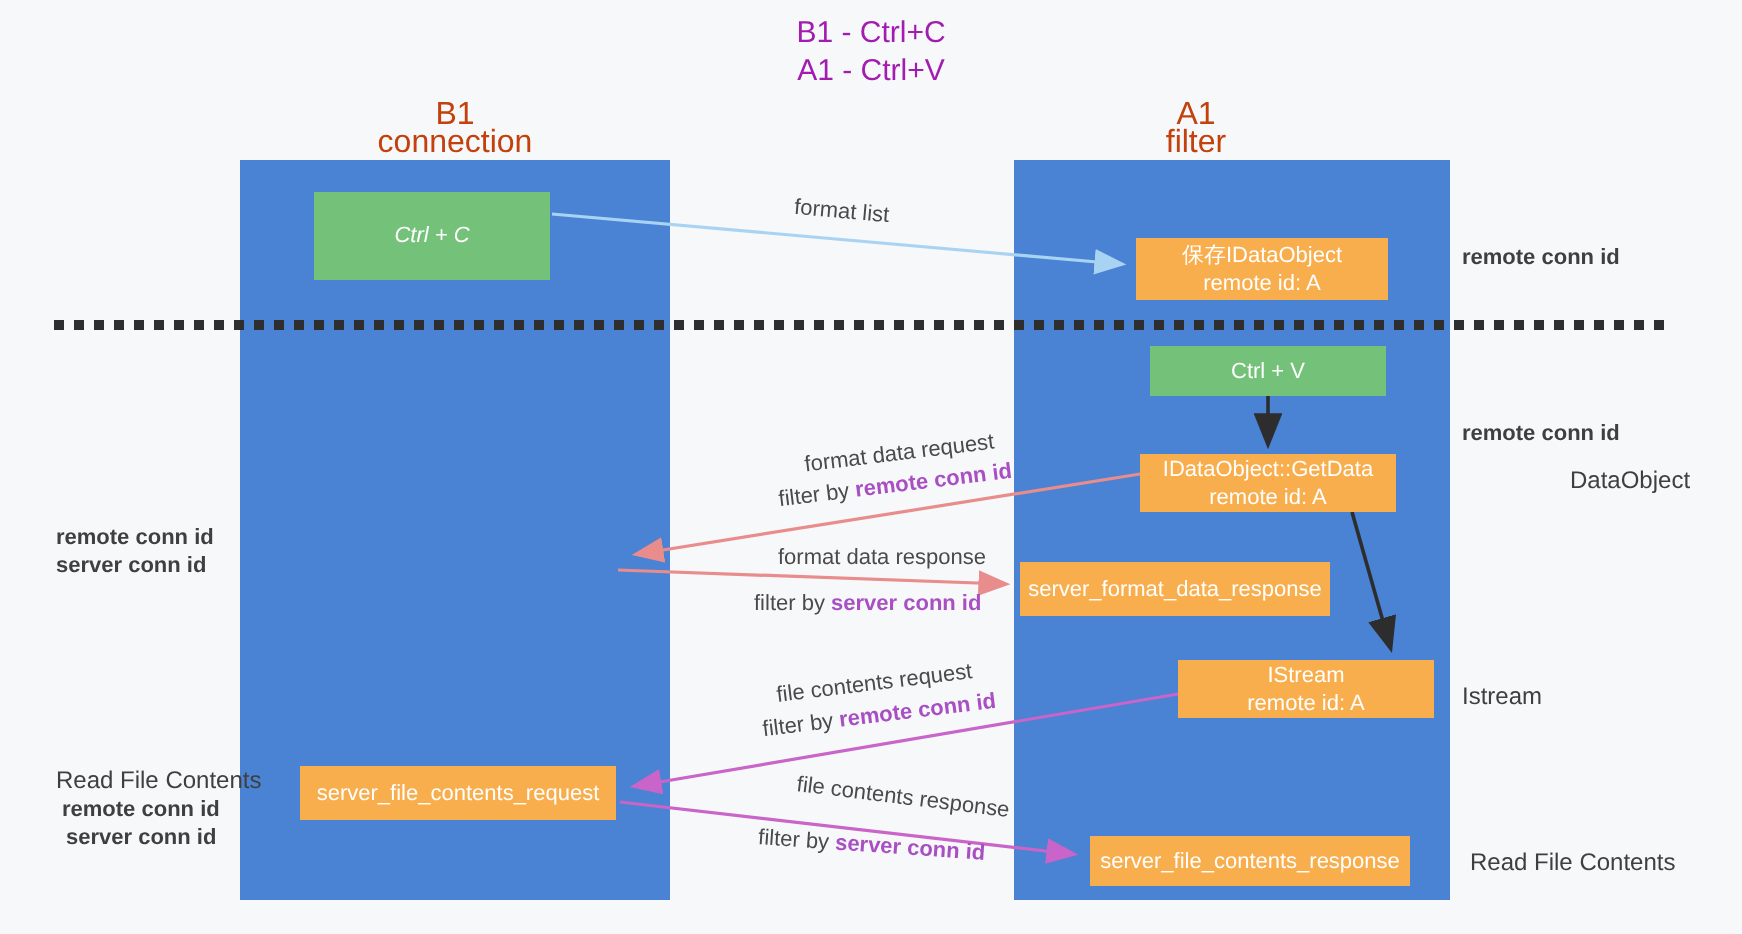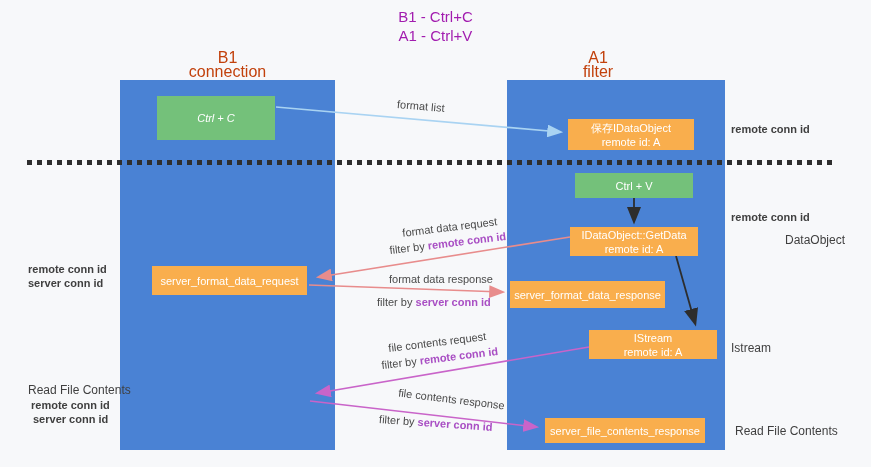--- a/index.html
+++ b/index.html
@@ -130,33 +130,33 @@
 
   <div class="abs node green" style="left:575px;top:173px;width:118px;height:25px;">
     <span>Ctrl + V</span>
   </div>
 
   <div class="abs node orange" style="left:570px;top:227px;width:128px;height:29px;">
     <span>IDataObject::GetData</span>
     <span>remote id: A</span>
   </div>
 
-  <div class="abs node orange" style="left:152px;top:266px;width:155px;height:29px;">
-    <span>server_format_data_request</span>
-  </div>
 
   <div class="abs node orange" style="left:510px;top:281px;width:155px;height:27px;">
     <span>server_format_data_response</span>
   </div>
 
   <div class="abs node orange" style="left:589px;top:330px;width:128px;height:29px;">
     <span>IStream</span>
     <span>remote id: A</span>
   </div>
 
+  <div class="abs node orange" style="left:150px;top:383px;width:158px;height:27px;">
+    <span>server_file_contents_request</span>
+  </div>
 
   <div class="abs node orange" style="left:545px;top:418px;width:160px;height:25px;">
     <span>server_file_contents_response</span>
   </div>
 
   <div class="abs edge-label" style="left:397px;top:100px;transform:rotate(5deg);">format list</div>
 
   <div class="abs edge-label" style="left:402px;top:221px;transform:rotate(-7deg);">format data request</div>
   <div class="abs edge-label" style="left:389px;top:237px;transform:rotate(-7deg);"><span>filter by </span><span class="purple">remote conn id</span></div>
 

